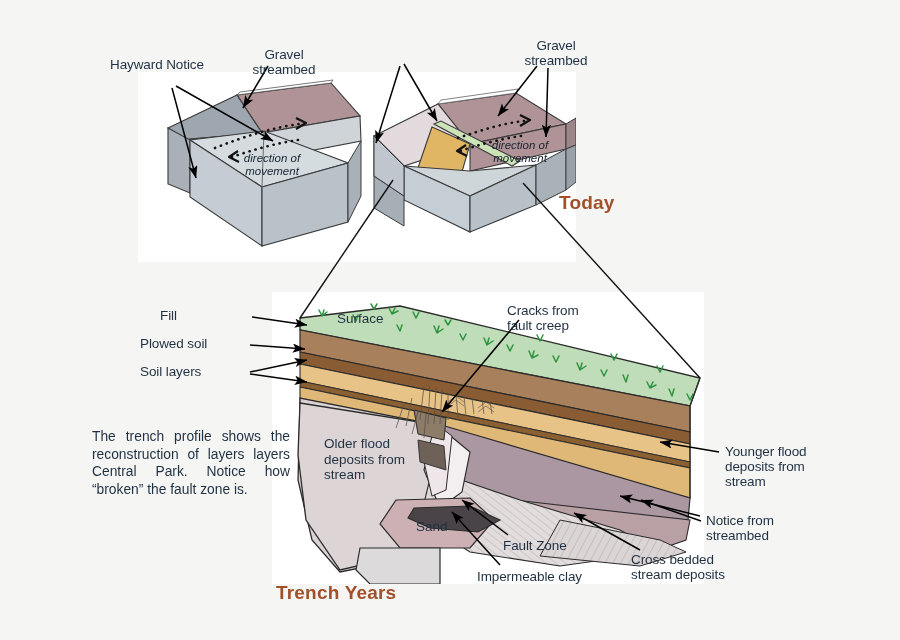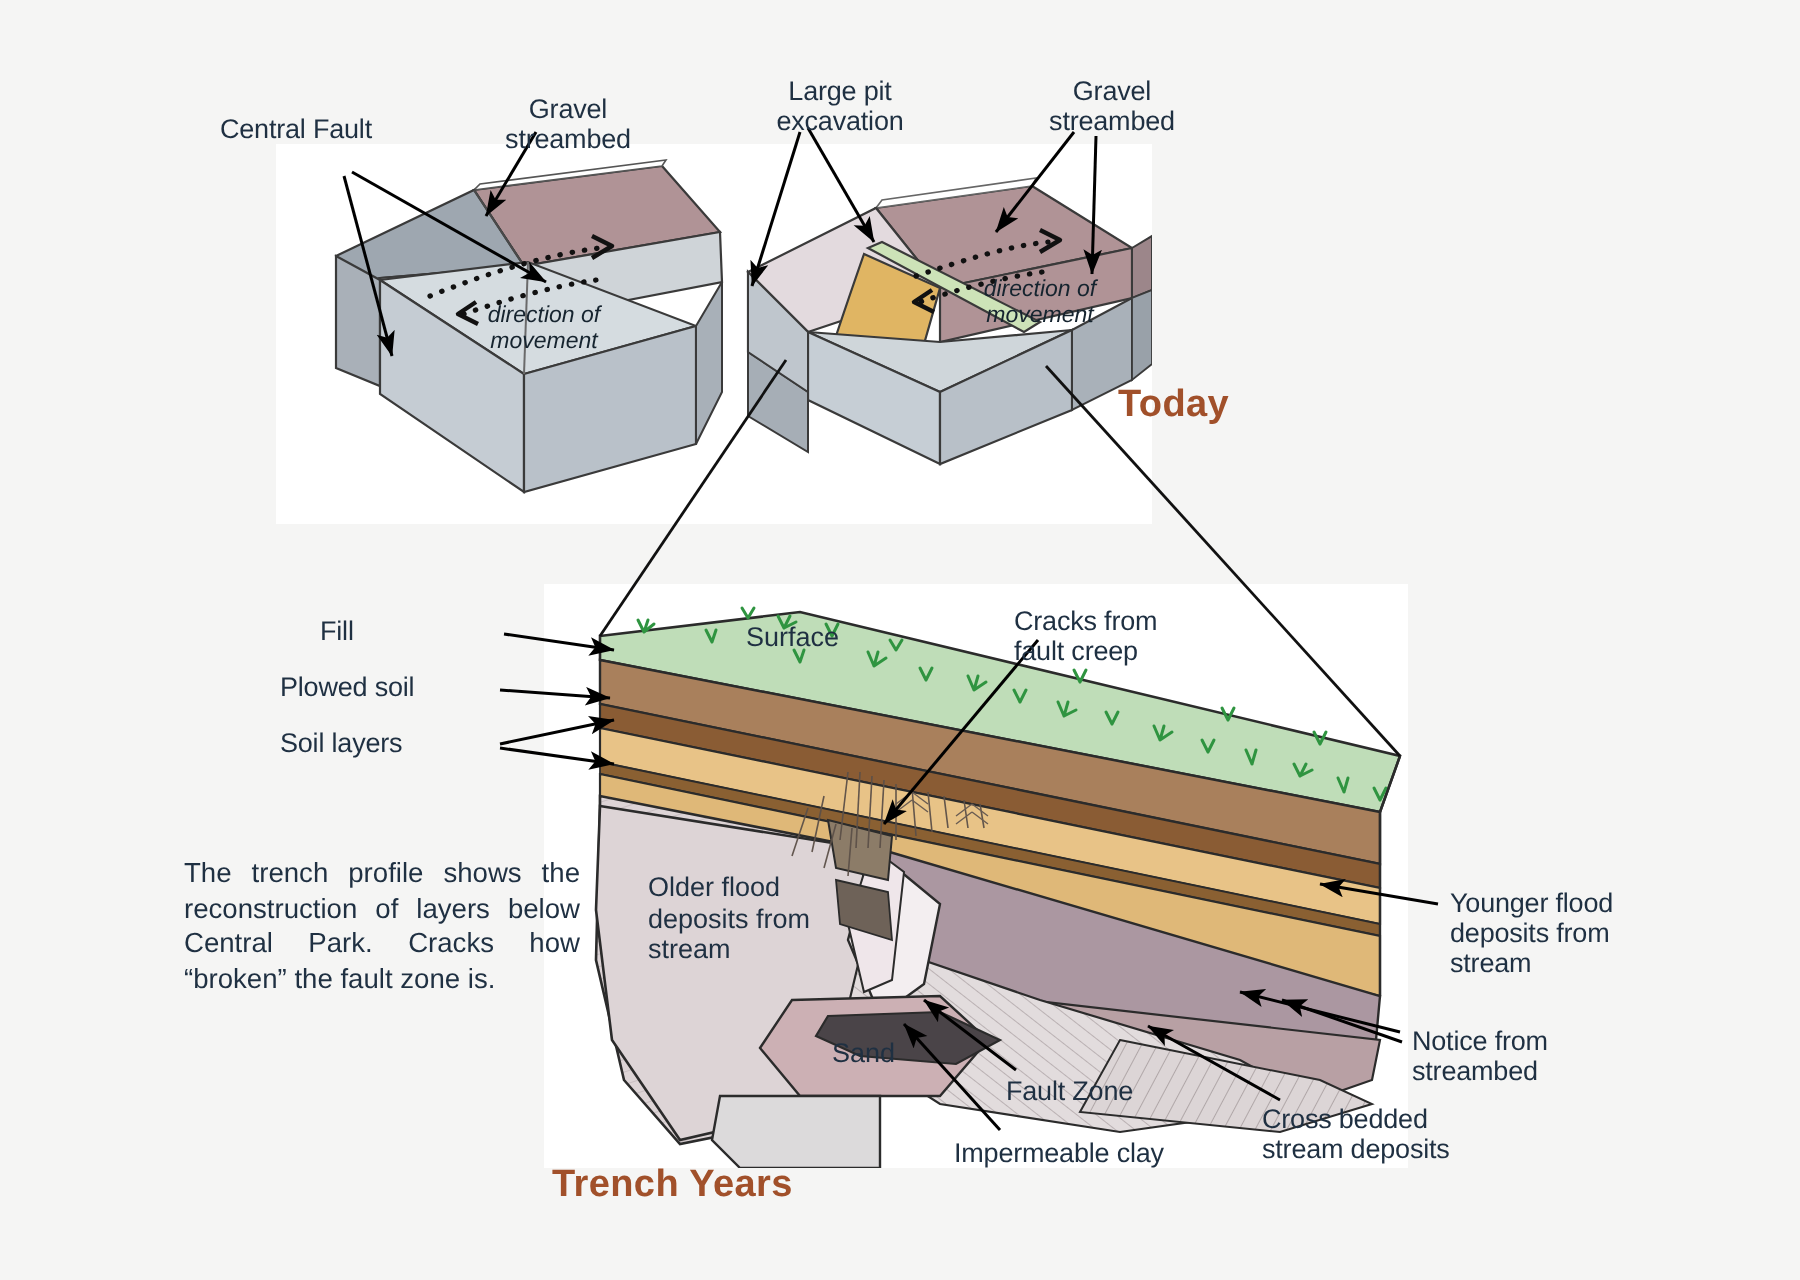--- a/index.html
+++ b/index.html
@@ -263,55 +263,53 @@
       <path d="M701,521 L641,500"></path>
 
       <path d="M508,535 L462,500"></path>
       <path d="M500,565 L452,512"></path>
       <path d="M640,550 L574,513"></path>
 
       <path d="M700,516 L620,496"></path>
     </g>
   </svg>
 
-  <div class="lbl" style="left:110px;top:57px;">Central Fault</div>
+  <div class="lbl" style="left:110px;top:57px;">Hayward Notice</div>
   <div class="lbl c" style="left:236px;top:47px;width:96px;">Gravel
 streambed</div>
   <div class="dirlbl" style="left:222px;top:152px;width:100px;">direction of
 movement</div>
 
-  <div class="lbl c" style="left:372px;top:38px;width:96px;">Large pit
-excavation</div>
   <div class="lbl c" style="left:508px;top:38px;width:96px;">Gravel
 streambed</div>
   <div class="dirlbl" style="left:470px;top:139px;width:100px;">direction of
 movement</div>
   <div class="era" style="left:559px;top:192px;">Today</div>
 
   <div class="lbl r" style="left:160px;top:308px;width:88px;">Fill</div>
   <div class="lbl r" style="left:140px;top:336px;width:108px;">Plowed soil</div>
   <div class="lbl r" style="left:140px;top:364px;width:108px;">Soil layers</div>
 
-  <div class="inlbl" style="left:337px;top:311px;margin-left:36px;">Surface</div>
+  <div class="inlbl" style="left:337px;top:311px;">Surface</div>
   <div class="inlbl" style="left:324px;top:436px;">Older flood
 deposits from
 stream</div>
   <div class="inlbl" style="left:416px;top:519px;">Sand</div>
 
   <div class="lbl" style="left:507px;top:303px;">Cracks from
 fault creep</div>
 
   <div class="lbl" style="left:725px;top:444px;">Younger flood
 deposits from
 stream</div>
   <div class="lbl" style="left:706px;top:513px;">Notice from
 streambed</div>
 
   <div class="lbl" style="left:503px;top:538px;">Fault Zone</div>
   <div class="lbl" style="left:477px;top:569px;">Impermeable clay</div>
   <div class="lbl" style="left:631px;top:552px;">Cross bedded
 stream deposits</div>
 
-  <div id="para">The trench profile shows the reconstruction of layers below Central Park. Cracks how “broken” the fault zone is.</div>
+  <div id="para">The trench profile shows the reconstruction of layers layers Central Park. Notice how “broken” the fault zone is.</div>
 
   <div class="era" style="left:276px;top:582px;">Trench Years</div>
 
 </div>
 
 </body></html>

